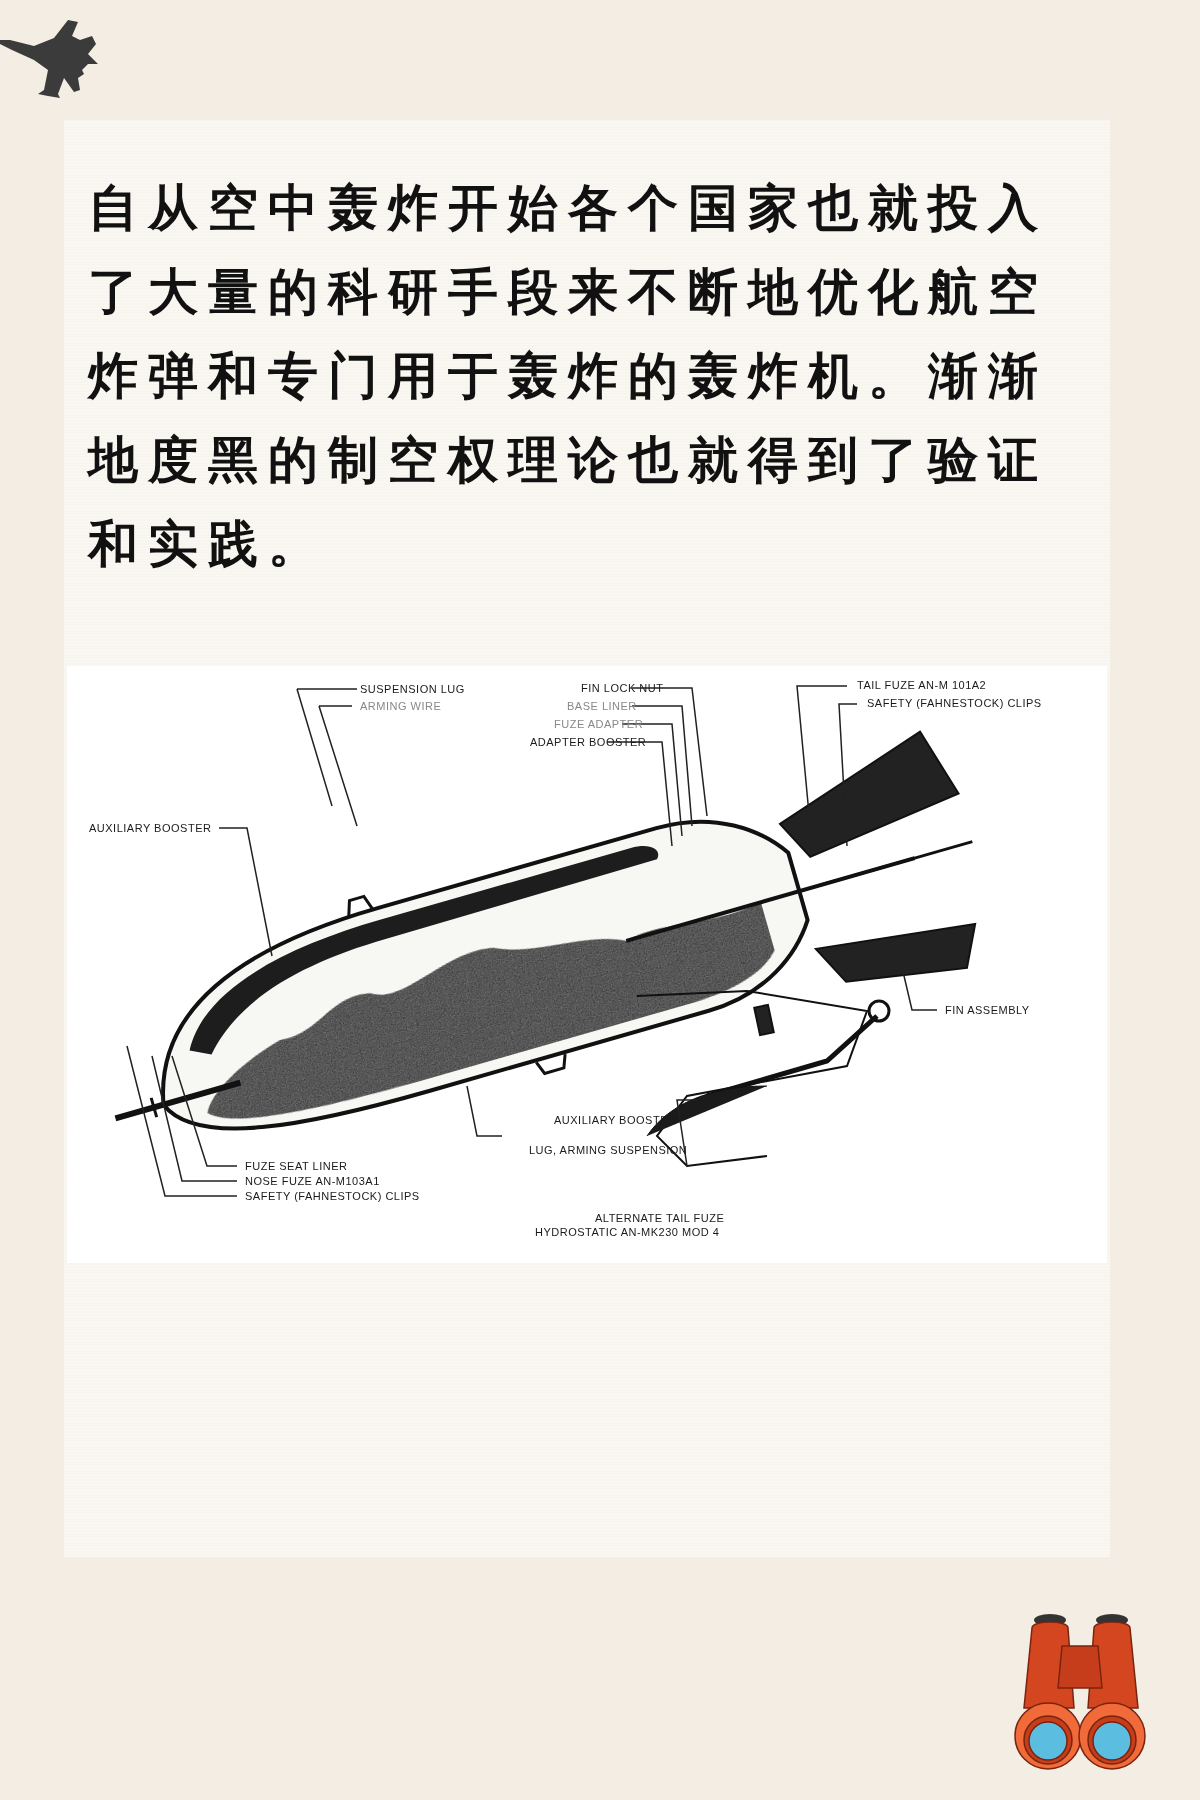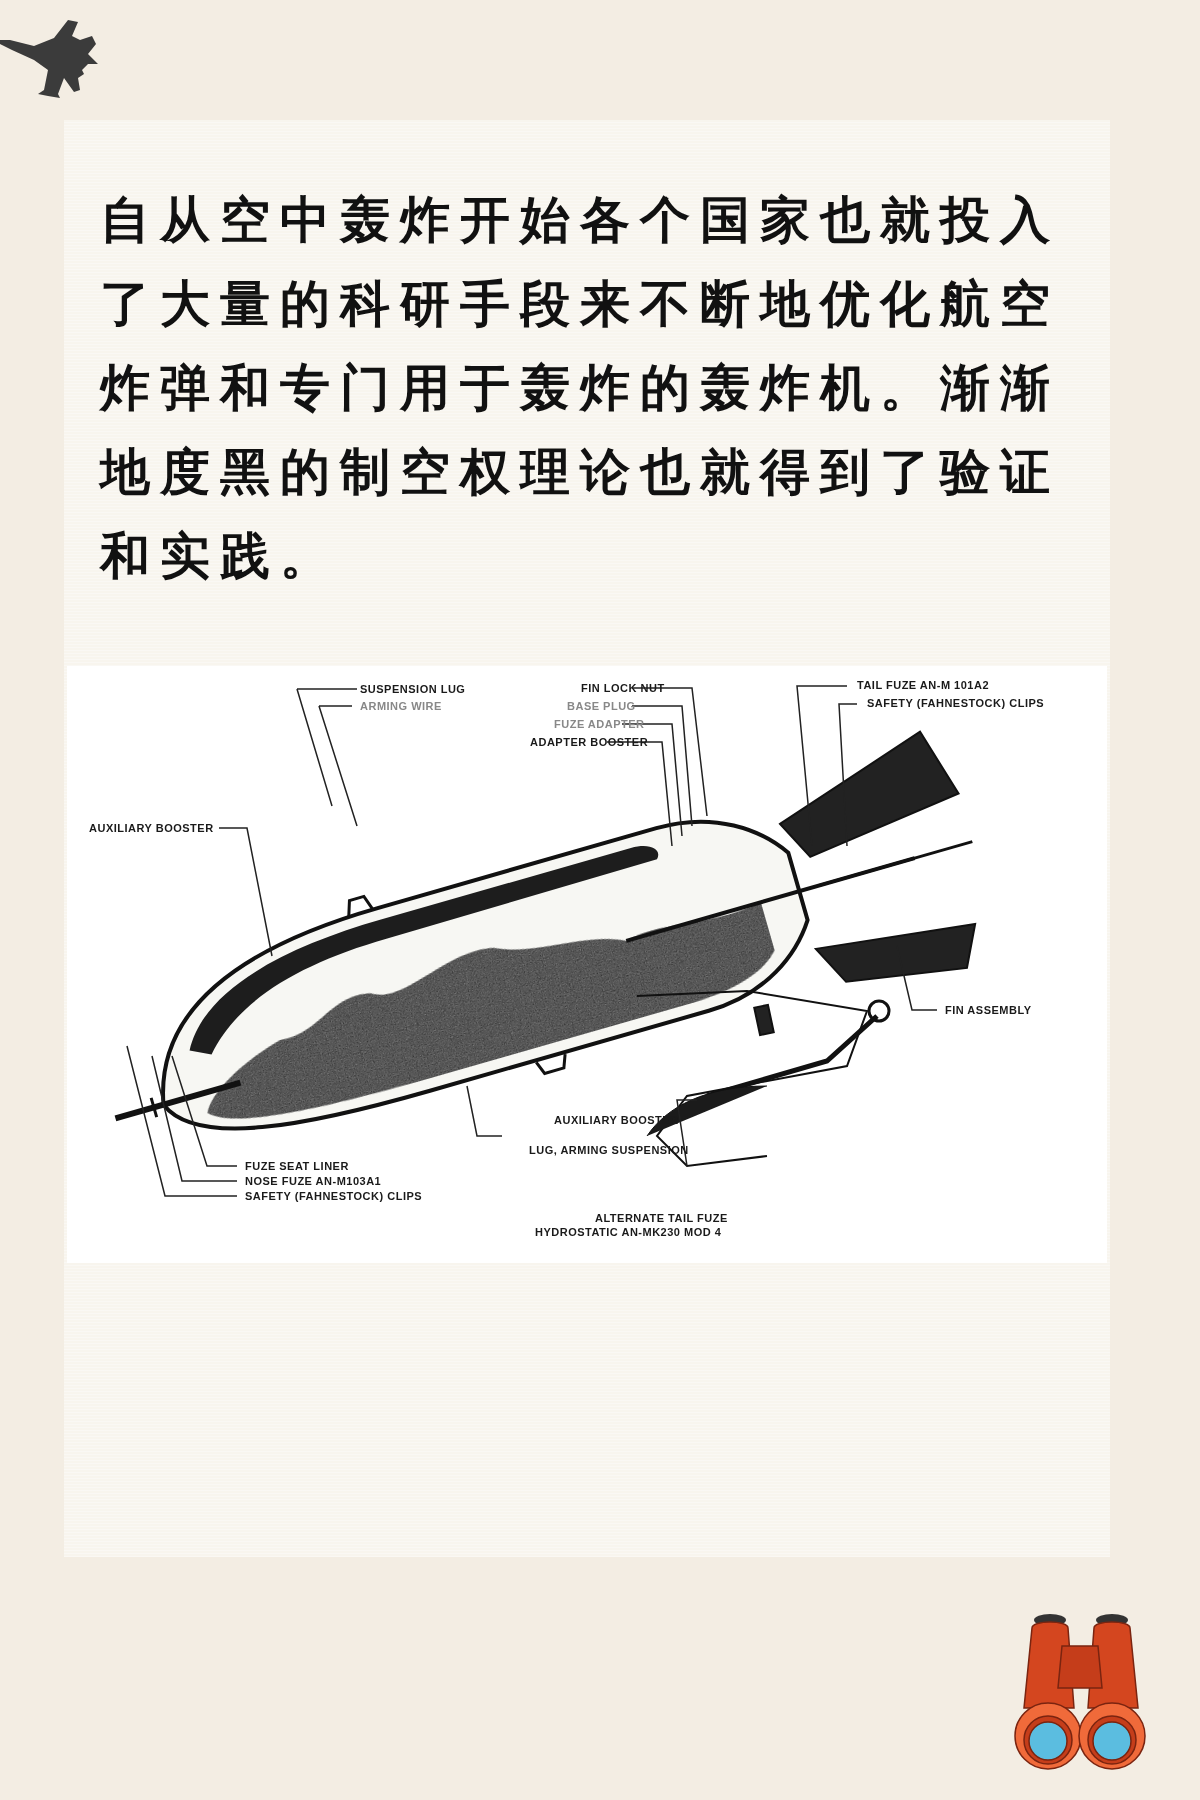--- a/index.html
+++ b/index.html
@@ -9,33 +9,33 @@
     font-family: "DejaVu Sans", sans-serif;
   }
   .jet { position: absolute; left: 0; top: 14px; width: 100px; height: 86px; }
   .card {
     position: absolute; left: 64px; top: 120px; width: 1046px; height: 1437px;
     background: #f8f5ee;
     background-image: repeating-linear-gradient(0deg, rgba(255,255,255,0.35) 0 1px, rgba(0,0,0,0) 1px 3px);
   }
   .body-text {
     position: absolute; left: 20px; top: 42px; width: 1010px;
-    margin: 16px;
+    margin: 4px;
     font-family: "DejaVu Sans", sans-serif;
     font-weight: bold; font-size: 50px; line-height: 84px;
     letter-spacing: 10px; color: #111;
   }
   .figure {
     position: absolute; left: 3px; top: 546px; width: 1040px; height: 597px;
     background: #ffffff; overflow: hidden;
   }
   .figure svg { position: absolute; left: 0; top: 0; }
   .lbl {
     position: absolute; font-family: "Liberation Sans", sans-serif;
-    font-weight: bold; font-size: 11px; letter-spacing: 0.5px;
+    font-weight: normal; font-size: 11px; letter-spacing: 0.5px;
     color: #1a1a1a; white-space: nowrap; line-height: 13px;
   }
   .lbl.faint { color: #888; }
   .binoculars { position: absolute; left: 1014px; top: 1612px; width: 132px; height: 162px; }
 </style>
 </head>
 <body>
 
 <svg class="jet" viewBox="0 0 100 86">
   <path fill="#3b3b3b" d="M0,26 L10,26 L34,32 L54,24 L68,6 L78,8 L72,22 L80,26 L92,22 L96,30 L88,40 L98,50 L88,50 L82,56 L84,60 L78,64 L80,76 L74,78 L64,64 L58,80 L60,84 L48,82 L38,80 L44,76 L48,56 L34,46 L12,36 L0,30 Z"></path>
@@ -101,21 +101,21 @@
         <path d="M435,470 L410,470 L400,420"></path>
         <path d="M170,500 L140,500 L105,390"></path>
         <path d="M170,515 L115,515 L85,390"></path>
         <path d="M170,530 L98,530 L60,380"></path>
       </g>
     </svg>
 
     <span class="lbl" style="left:293px; top:17px;">SUSPENSION LUG</span>
     <span class="lbl faint" style="left:293px; top:34px;">ARMING WIRE</span>
     <span class="lbl" style="left:490px; top:16px;padding-left:24px;">FIN LOCK NUT</span>
-    <span class="lbl faint" style="left:500px; top:34px;">BASE PLUG</span>
+    <span class="lbl faint" style="left:500px; top:34px;">BASE LINER</span>
     <span class="lbl faint" style="left:487px; top:52px;">FUZE ADAPTER</span>
     <span class="lbl" style="left:463px; top:70px;">ADAPTER BOOSTER</span>
     <span class="lbl" style="left:790px; top:13px;">TAIL FUZE AN-M 101A2</span>
     <span class="lbl" style="left:800px; top:31px;">SAFETY (FAHNESTOCK) CLIPS</span>
     <span class="lbl" style="left:22px; top:156px;">AUXILIARY BOOSTER</span>
     <span class="lbl" style="left:878px; top:338px;">FIN ASSEMBLY</span>
     <span class="lbl" style="left:487px; top:448px;">AUXILIARY BOOSTER</span>
     <span class="lbl" style="left:462px; top:478px;">LUG, ARMING SUSPENSION</span>
     <span class="lbl" style="left:178px; top:494px;">FUZE SEAT LINER</span>
     <span class="lbl" style="left:178px; top:509px;">NOSE FUZE  AN-M103A1</span>

